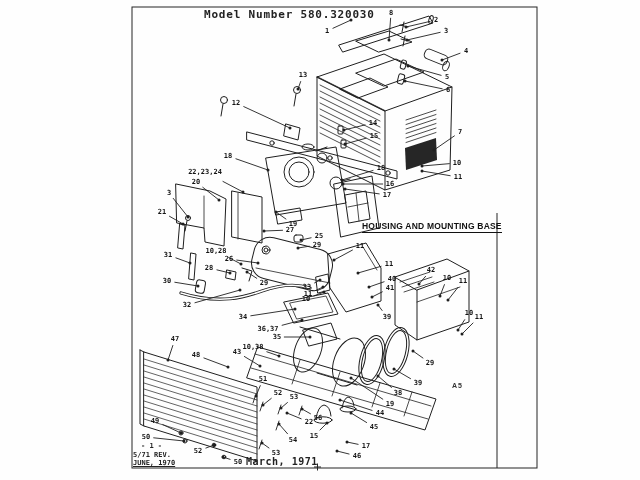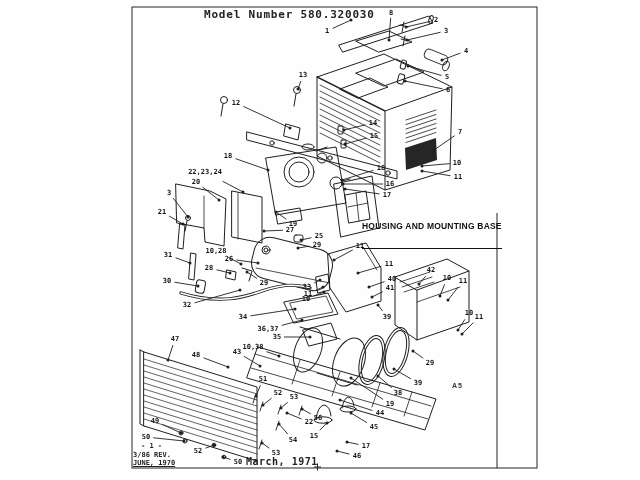--- a/index.html
+++ b/index.html
@@ -7,21 +7,21 @@
     position:relative;width:640px;height:480px;background:#fefefe;overflow:hidden;
     font-family:"DejaVu Sans Mono","Liberation Mono",monospace;color:#1b1b1b;
   }
   .abs{position:absolute;}
   .model-label{
     left:204px;top:8px;font-size:11px;font-weight:bold;letter-spacing:0.8px;color:#222;
   }
   .section-label{
     left:362px;top:221px;font-family:"Liberation Sans",sans-serif;
     font-size:8.5px;font-weight:bold;letter-spacing:0.2px;color:#111;
-    border-bottom:1px solid #111;padding-bottom:17px;
+    border-bottom:1px solid #111;padding-bottom:1px;
   }
   .plate-code{
     left:452px;top:382px;font-family:"Liberation Sans",sans-serif;
     font-size:7px;font-weight:bold;letter-spacing:1px;color:#333;
   }
   .footer-left{
     left:133px;top:442px;font-size:7px;font-weight:bold;line-height:8.5px;color:#222;
   }
   .footer-left .pgnum{margin-left:8px;}
   .footer-left .issued{text-decoration:underline;}
@@ -551,19 +551,19 @@
   </svg>
 
   <div class="abs model-label">Model Number 580.320030</div>
 
   <div class="abs section-label">HOUSING AND MOUNTING BASE</div>
 
   <div class="abs plate-code">A5</div>
 
   <div class="abs footer-left">
     <div class="pgnum">- 1 -</div>
-    <div>3/86 REV.</div>
+    <div>5/71 REV.</div>
     <div class="issued">JUNE, 1970</div>
   </div>
 
   <div class="abs footer-right">March, 1971</div>
 
 </div>
 
 </body></html>

